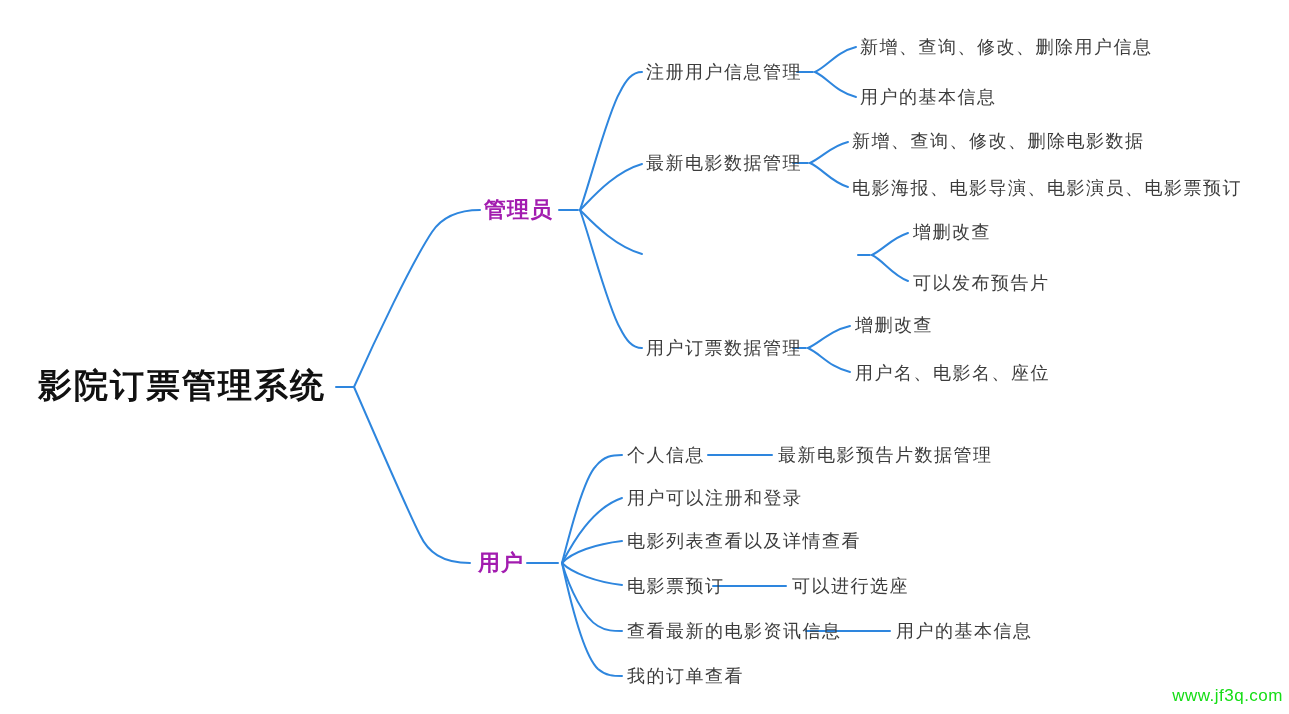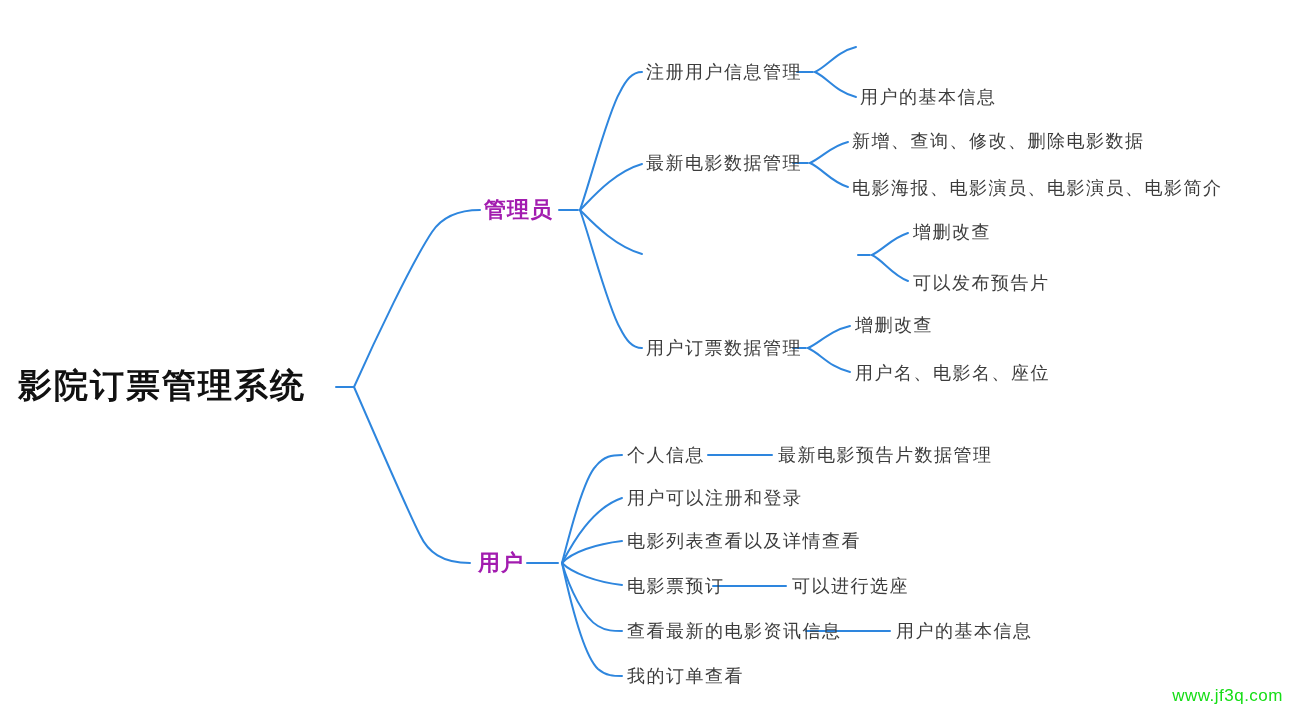--- a/index.html
+++ b/index.html
@@ -25,20 +25,21 @@
     color:#a21caf;
     font-weight:bold;
     font-size:22px;
     letter-spacing:1px;
   }
   .node.root{
     color:#111111;
     font-weight:bold;
     font-size:34px;
     letter-spacing:2px;
+    margin-left:20px;
   }
   .watermark{
     position:absolute;
     right:6px;bottom:8px;
     color:#15dd15;
     font-weight:normal;
     font-size:17px;
     letter-spacing:0.5px;
   }
 </style>
@@ -86,25 +87,26 @@
     <path d="M708,455 H772"></path>
     <path d="M713,586 H786"></path>
     <path d="M806,631 H890"></path>
   </svg>
 
   <span class="node root" style="left:18px;top:385px">影院订票管理系统</span>
 
   <span class="node lvl1" style="left:484px;top:210px">管理员</span>
 
   <span class="node" style="left:646px;top:72px">注册用户信息管理</span>
+  <span class="node" style="left:860px;top:47px">新增、查询、修改、删除用户信息</span>
   <span class="node" style="left:860px;top:97px">用户的基本信息</span>
 
   <span class="node" style="left:646px;top:163px">最新电影数据管理</span>
   <span class="node" style="left:852px;top:141px">新增、查询、修改、删除电影数据</span>
-  <span class="node" style="left:852px;top:188px">电影海报、电影演员、电影演员、电影简介</span>
+  <span class="node" style="left:852px;top:188px">电影海报、电影导演、电影演员、电影票预订</span>
 
   <span class="node" style="left:913px;top:232px">增删改查</span>
   <span class="node" style="left:913px;top:283px">可以发布预告片</span>
 
   <span class="node" style="left:646px;top:348px">用户订票数据管理</span>
   <span class="node" style="left:855px;top:325px">增删改查</span>
   <span class="node" style="left:855px;top:373px">用户名、电影名、座位</span>
 
   <span class="node lvl1" style="left:478px;top:563px">用户</span>
 

